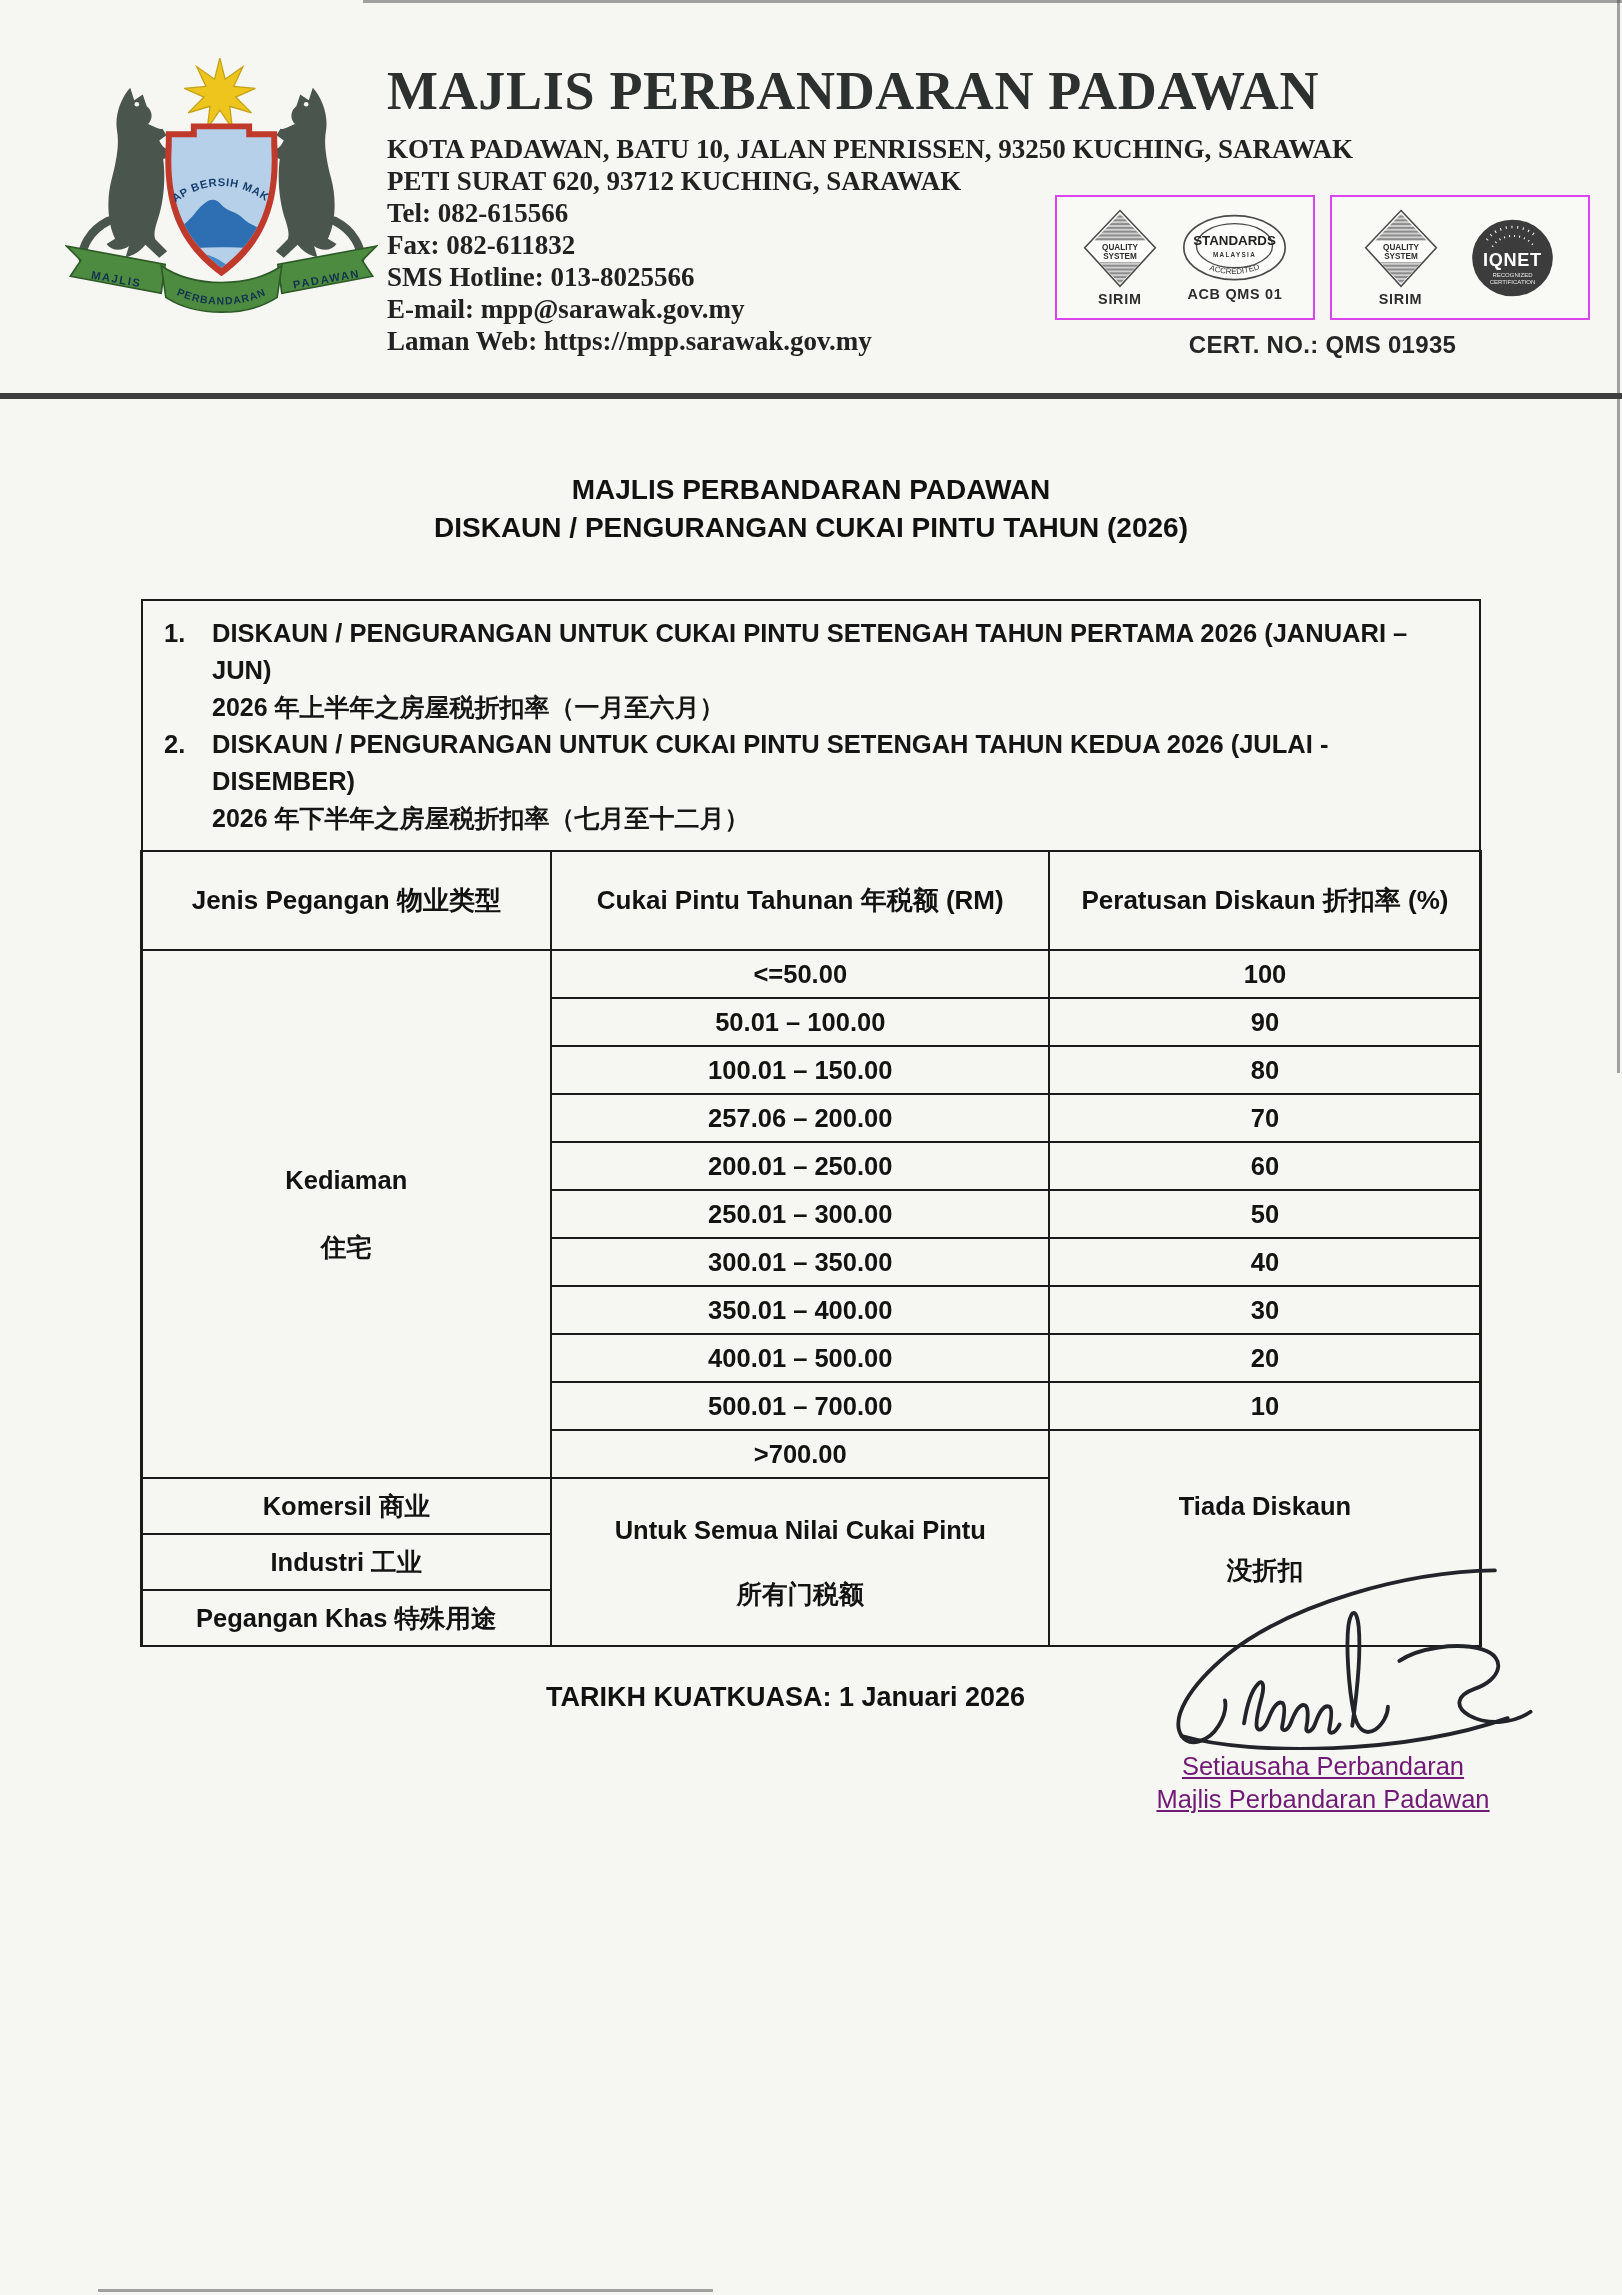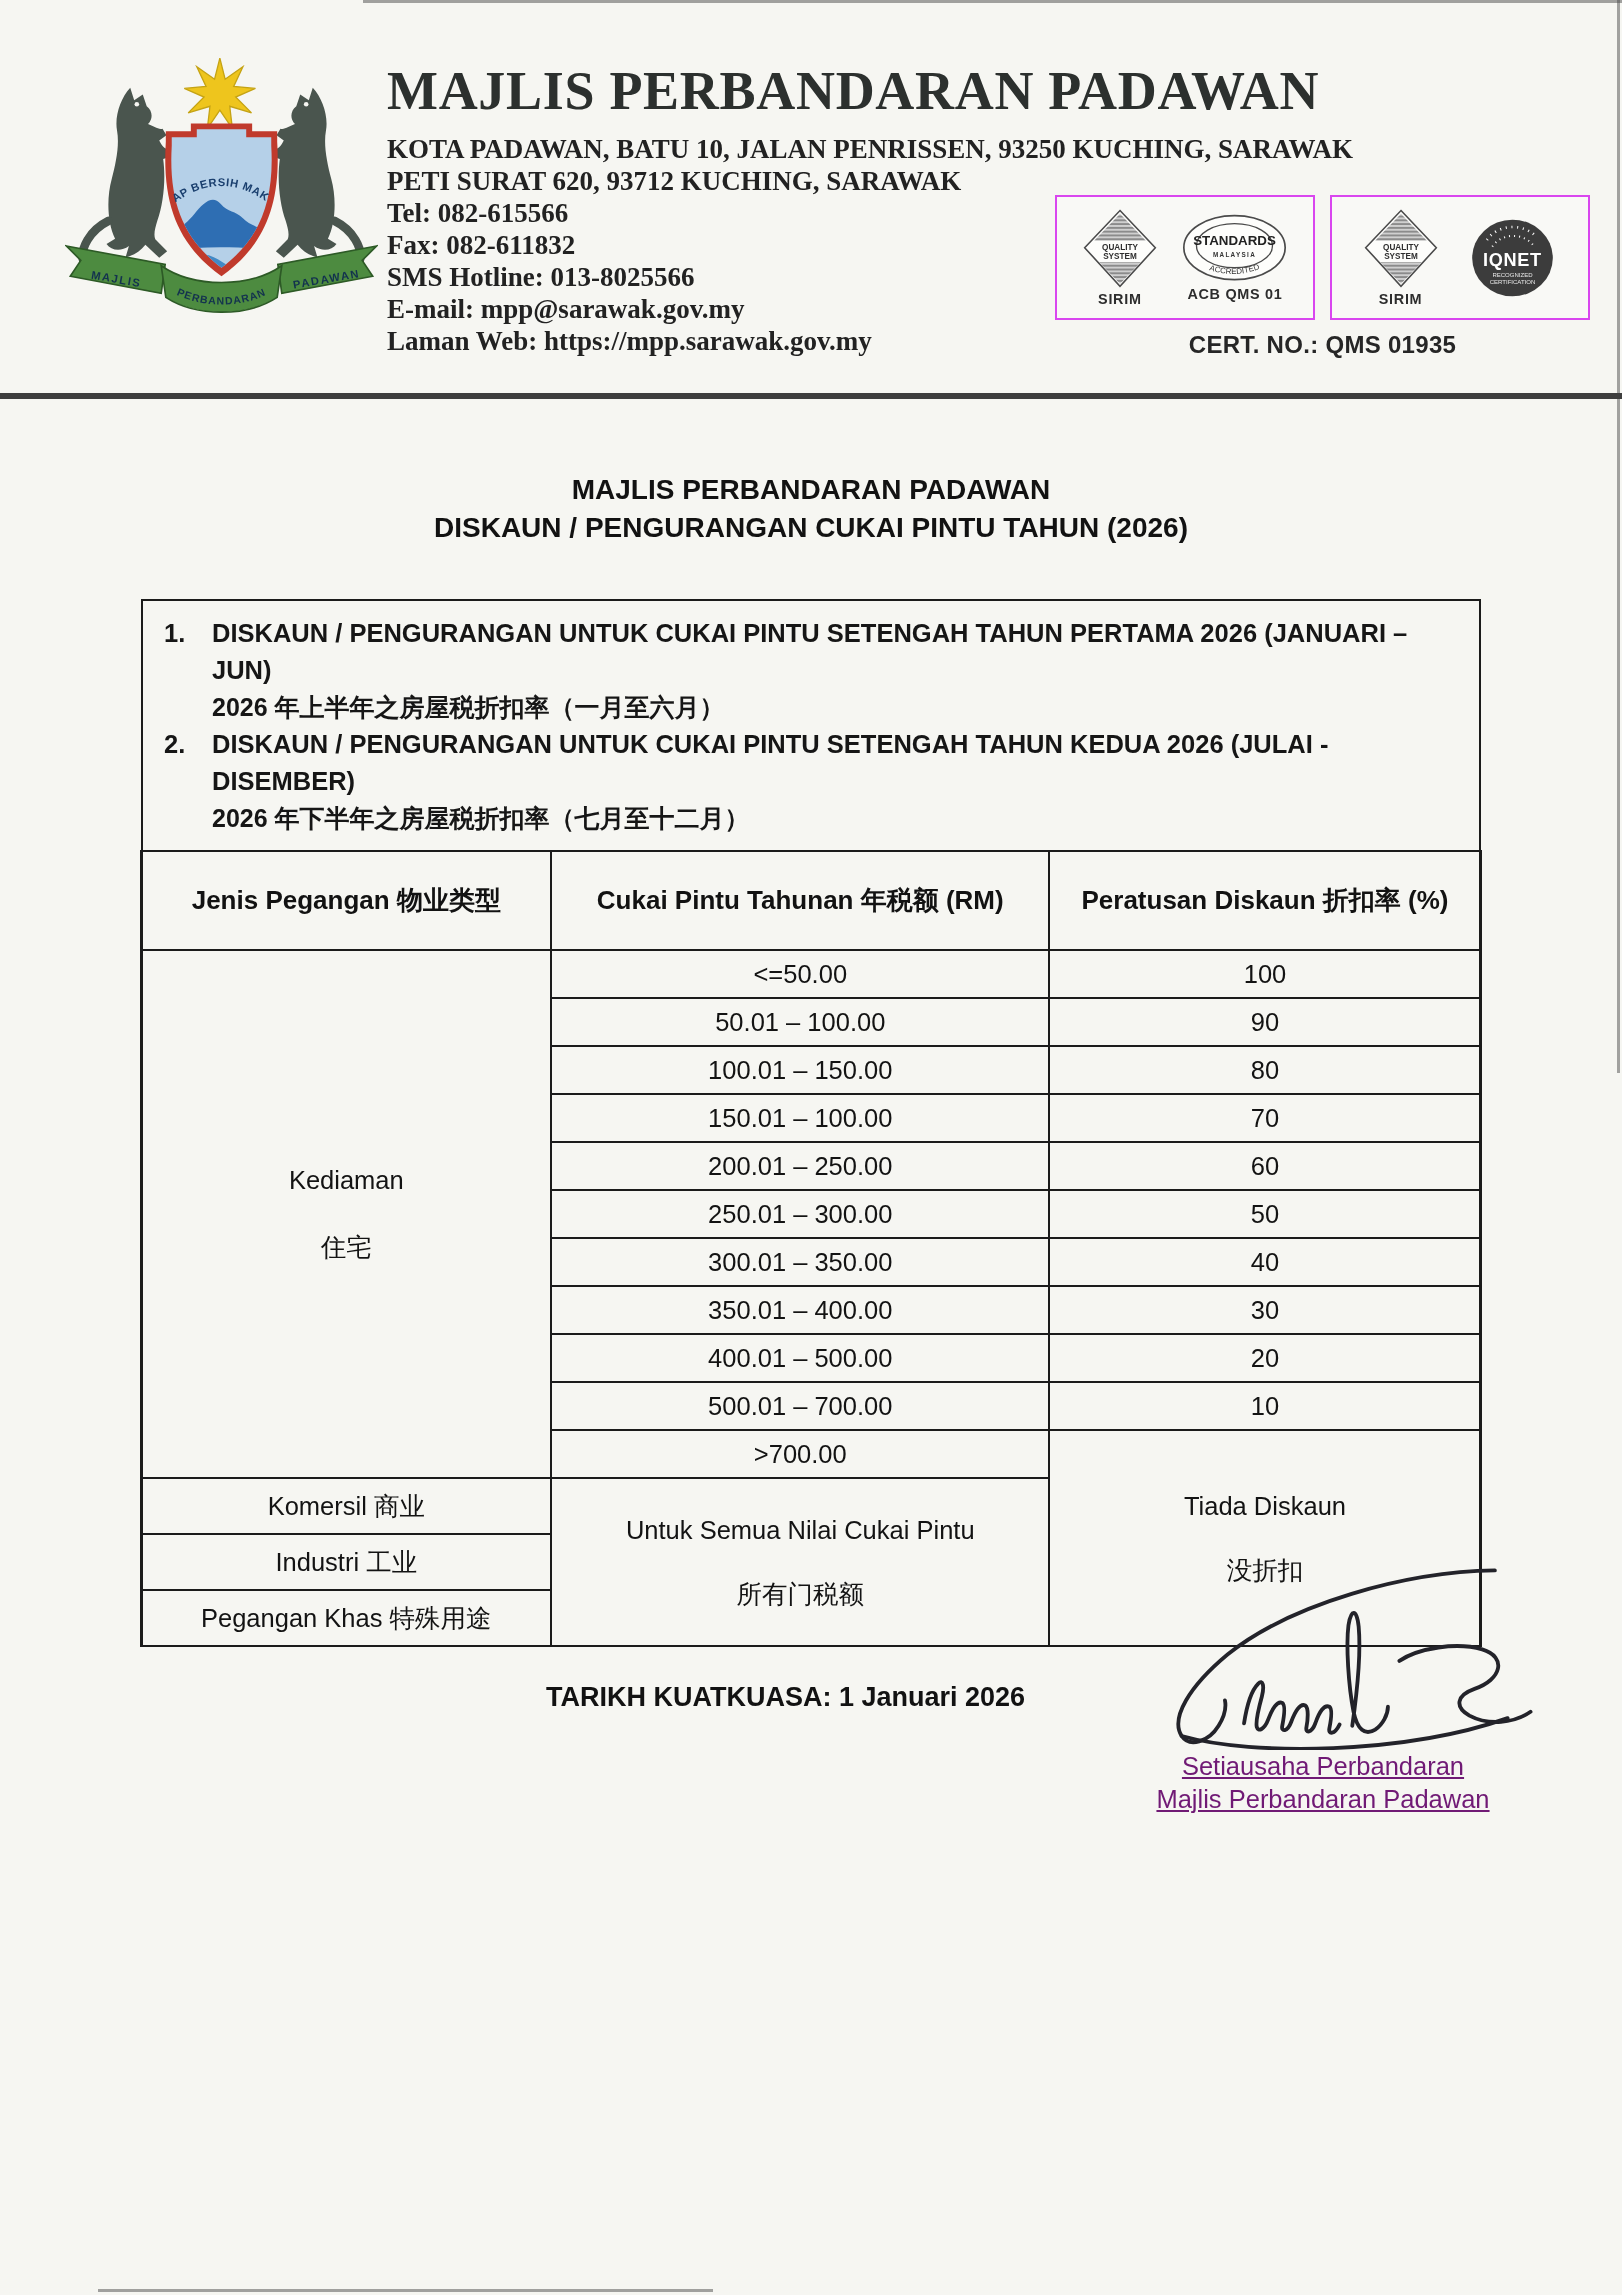--- a/index.html
+++ b/index.html
@@ -43,21 +43,21 @@
   .notice-box { width:1336px; margin:52px auto 0; border:2.6px solid #1b1b1b; }
   .notes { padding:14.4px 15.7px 13px 21px; }
   .note { display:flex; }
   .note-num { width:48px; flex:none; font-size:25.5px; font-weight:bold; line-height:37px; }
   .note-my { font-size:25.5px; font-weight:bold; line-height:37px; }
   .note-cn { font-size:25px; font-weight:bold; line-height:37px; }
 
   table { width:calc(100% + 5.2px); margin:0 -2.6px -2.6px -2.6px; border-collapse:collapse; table-layout:fixed;border-radius:19px; }
   th, td { border:2.6px solid #1b1b1b; text-align:center; vertical-align:middle; padding:0; }
   th { height:97px; font-size:26px; font-weight:bold; color:#121212; }
-  td { height:46px; font-size:25.5px; font-weight:normal; color:#131313; }
+  td { height:46px; font-size:25.5px; font-weight:bold; color:#131313; }
   tr.cat-row td { height:54px; }
   .two-line div { line-height:33px; }
   .gap-sm > div:first-child { margin-bottom:31px; }
   .gap-md > div:first-child { margin-bottom:34px; }
 
   .effective { margin:35px 0 0 546px; font-size:27px; font-weight:bold; color:#121212; }
 
   .sig { position:absolute; left:1094px; top:1559px; width:458px; text-align:center; }
   .sig svg { display:block; width:458px; height:191px; }
   .sig-name { font-size:25.5px; line-height:33px; color:#701a75;text-decoration:underline; }
@@ -262,21 +262,21 @@
           </tr>
           <tr>
             <td>50.01 – 100.00</td>
             <td>90</td>
           </tr>
           <tr>
             <td>100.01 – 150.00</td>
             <td>80</td>
           </tr>
           <tr>
-            <td>150.01 – 100.00</td>
+            <td>257.06 – 200.00</td>
             <td>70</td>
           </tr>
           <tr>
             <td>200.01 – 250.00</td>
             <td>60</td>
           </tr>
           <tr>
             <td>250.01 – 300.00</td>
             <td>50</td>
           </tr>

